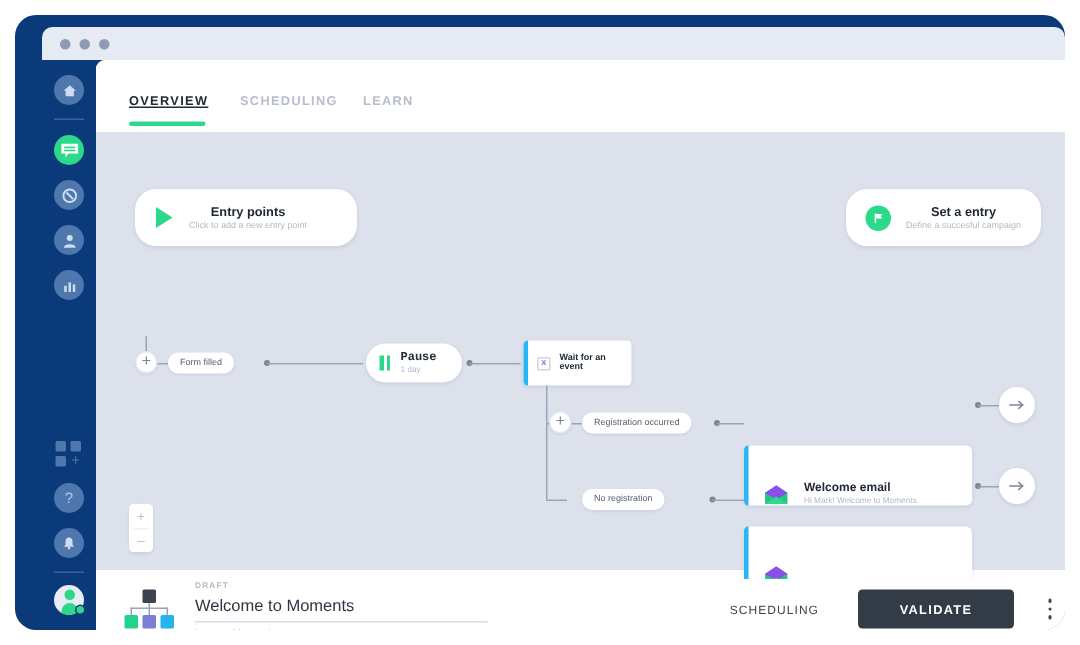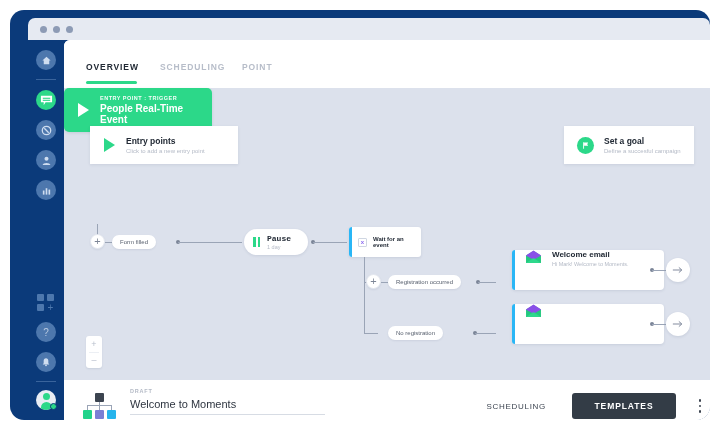--- a/index.html
+++ b/index.html
@@ -71,33 +71,34 @@
     overflow: hidden;
   }
 
   
   #tabbar { position: absolute; left: 0; top: 0; width: 656px; height: 48px; background: #fff; }
   .tab {
     position: absolute; top: 22px;
     font-size: 8.5px; font-weight: bold; letter-spacing: 0.9px;
     color: #b7bdc9; cursor: pointer;
   }
-  .tab.active { color: #222a35; }
+  .tab.active { color: #222a35; text-decoration: underline; }
   .tab-underline { position: absolute; top: 41px; height: 3px; background: #2CD889; border-radius: 2px; }
 
   
   #canvas {
     position: absolute; left: 0; top: 48px;
     width: 656px; height: 292px;
     background: #dce1ec;
   }
 
   .card {
-    position: absolute; background: #fff; border-radius: 0;
+    position: absolute; background: #fff; border-radius: 14px;
     box-shadow: 0 1px 3px rgba(40,55,90,0.10);
+    text-align: center;
   }
 
   
   #entry-points-card { left: 26px; top: 38px; width: 148px; height: 38px; display: flex; align-items: center; }
   .play-tri {
     width: 0; height: 0; border-left: 11px solid #2CD889;
     border-top: 7px solid transparent; border-bottom: 7px solid transparent;
     margin-left: 14px; margin-right: 11px;
   }
   .card-title { font-size: 8.5px; font-weight: bold; color: #222a35; }
@@ -165,23 +166,24 @@
   .wait-icon {
     margin-left: 9px; margin-right: 6px; width: 9px; height: 9px;
     border: 1px solid #cfd6e2; border-radius: 1px;
     display: flex; align-items: center; justify-content: center;
     color: #8e6ef0; font-size: 6px; font-weight: bold;
   }
   .wait-label { font-size: 6px; color: #222a35; font-weight: bold; }
 
   
   .email-card {
-    position: absolute; left: 448px; width: 152px; height: 40px;
-    background: #fff; border-radius: 4px; display: flex; align-items: flex-start;
+    position: absolute; left: 432px; width: 152px; height: 40px;
+    background: #fff; border-radius: 4px; display: flex; align-items: flex-end;
     box-shadow: 0 1px 3px rgba(40,55,90,0.11);
+    margin-top: 47px;
   }
   #welcome-email-card { top: 162px; }
   #reminder-email-card { top: 216px; }
   .env-icon { margin-left: 13px; margin-right: 10px; width: 17px; height: 14px; position: relative; }
   .email-title { font-size: 8px; font-weight: bold; color: #222a35; }
   .email-sub { font-size: 5.5px; color: #b4bac6; margin-top: 2px; }
 
   
   .arrow-btn {
     position: absolute; left: 602px; width: 24px; height: 24px; border-radius: 50%;
@@ -313,51 +315,44 @@
       <div class="avatar-head"></div>
       <div class="online-dot"></div>
     </div>
   </div>
 
   <div id="main">
 
     <div id="tabbar">
       <div class="tab active" style="left:22px;">OVERVIEW</div>
       <div class="tab" style="left:96px;">SCHEDULING</div>
-      <div class="tab" style="left:178px;">POINT</div>
+      <div class="tab" style="left:178px;">LEARN</div>
       <div class="tab-underline" style="left:22px; width:51px;"></div>
     </div>
 
     <div id="canvas">
 
       <div class="card" id="entry-points-card">
         <div class="play-tri"></div>
         <div>
           <div class="card-title">Entry points</div>
           <div class="card-sub">Click to add a new entry point</div>
         </div>
       </div>
 
-      <div id="entry-trigger-card">
-        <div class="play-tri-white"></div>
-        <div>
-          <div class="trigger-kicker">ENTRY POINT : TRIGGER</div>
-          <div class="trigger-title">People Real-Time Event</div>
-        </div>
-      </div>
 
       <div class="card" id="goal-card">
         <div class="goal-circ">
           <svg width="9" height="9" viewBox="0 0 10 10">
             <rect x="2.4" y="1.4" width="1" height="7.2" fill="#ffffff"></rect>
             <path d="M3.4 1.8 H8 L6.9 3.5 L8 5.2 H3.4 Z" fill="#ffffff"></path>
           </svg>
         </div>
         <div>
-          <div class="card-title">Set a goal</div>
+          <div class="card-title">Set a entry</div>
           <div class="card-sub">Define a succesful campaign</div>
         </div>
       </div>
 
       <div class="line vline" style="left:33px; top:136px; height:18px;"></div>
 
       <div class="plus-btn" style="left:26px; top:146px;">+</div>
       <div class="line hline" style="left:41px; top:153.5px; width:7px;"></div>
 
       <div class="pill" style="left:48px; top:147px;">Form filled</div>
@@ -461,21 +456,21 @@
       </div>
 
       <div id="campaign-meta">
         <div class="draft-label">DRAFT</div>
         <div class="campaign-name">Welcome to Moments</div>
         <div class="saved-label">Last saved 1 seconds ago</div>
       </div>
 
       <div id="bottom-actions">
         <div id="scheduling-button">SCHEDULING</div>
-        <button id="validate-button">TEMPLATES</button>
+        <button id="validate-button">VALIDATE</button>
         <div id="more-menu-button">
           <i></i>
             <i></i>
             <i></i>
         </div>
       </div>
     </div>
 
   </div>
 </div>

